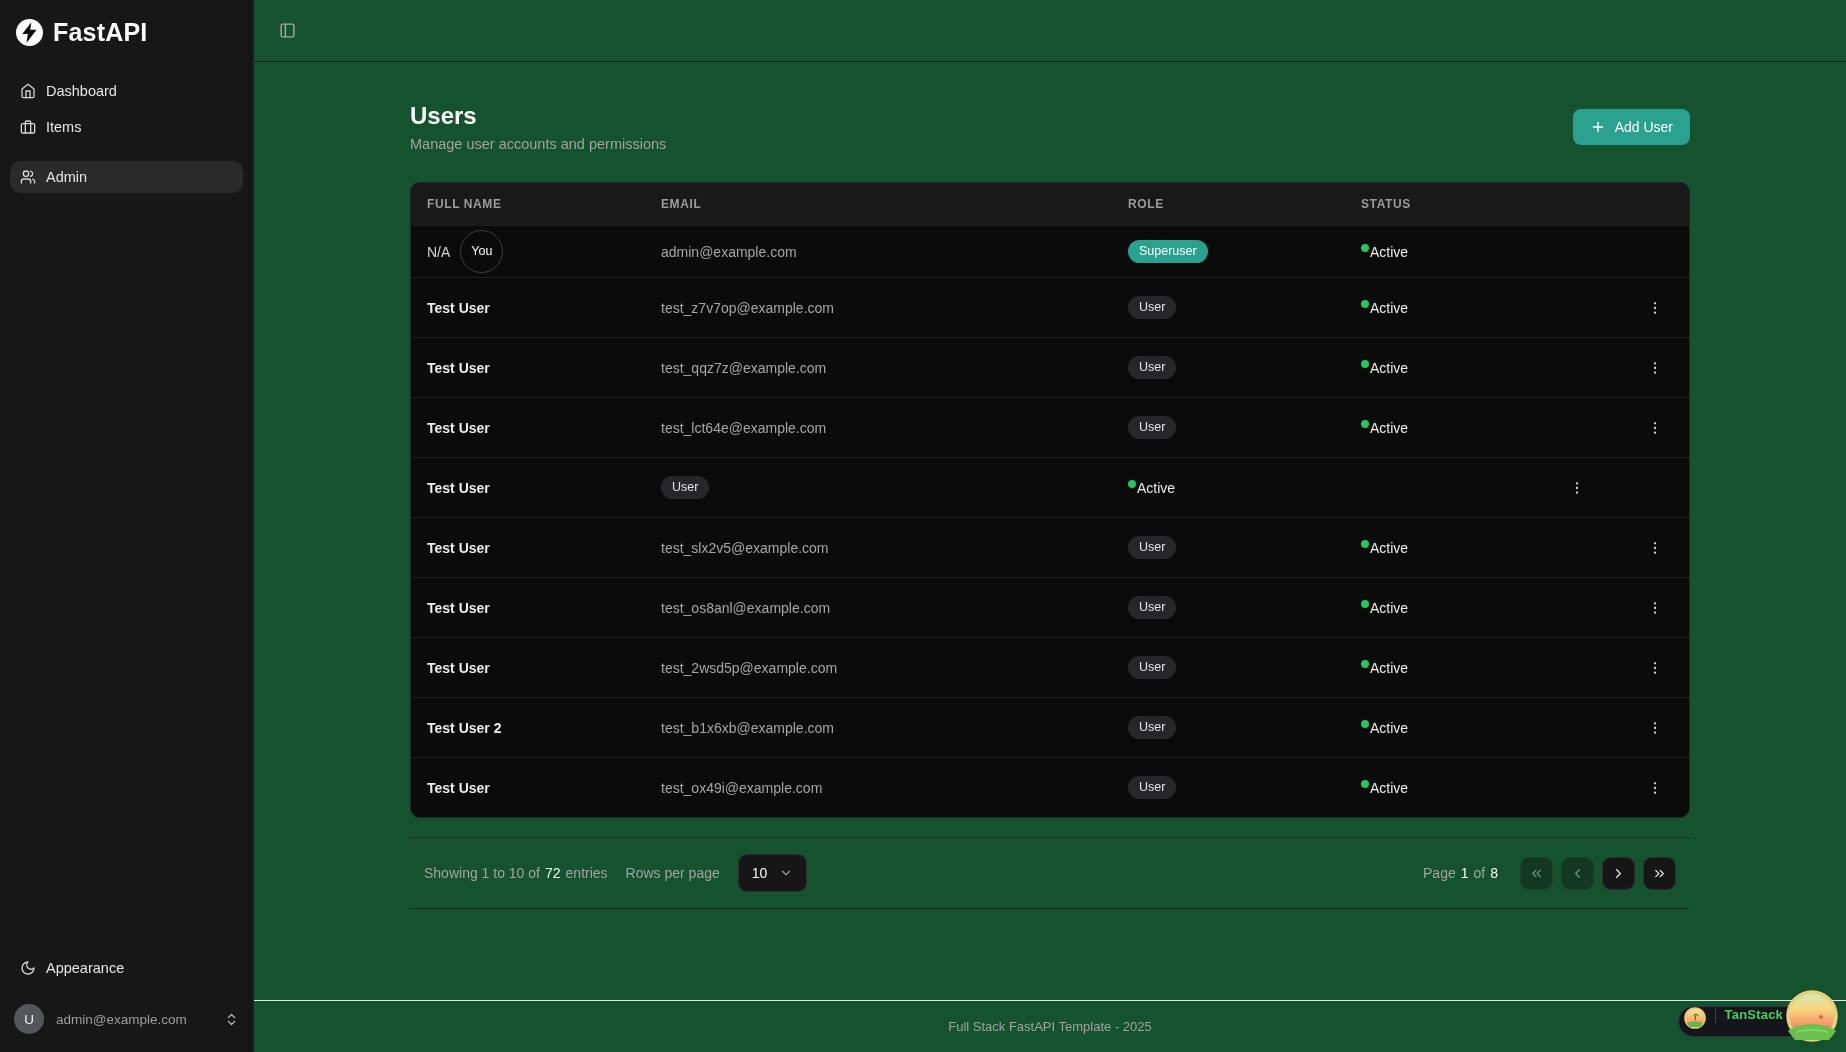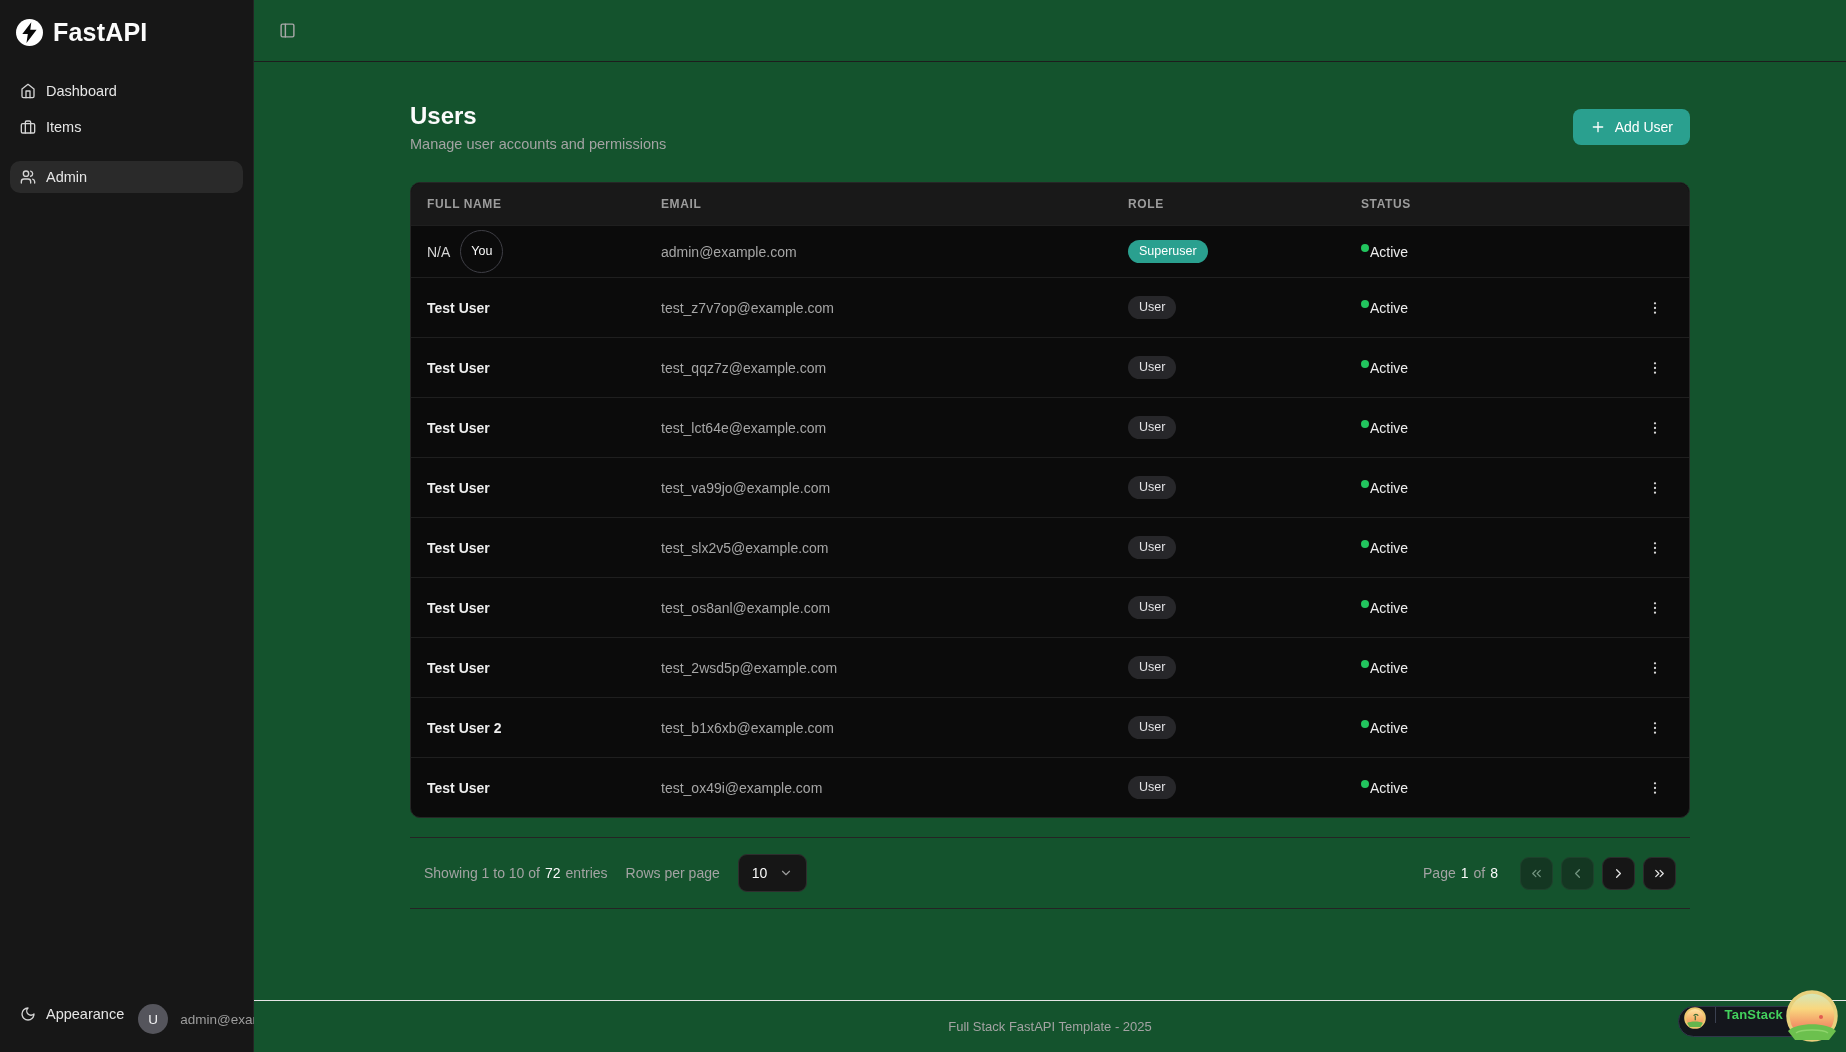--- a/index.html
+++ b/index.html
@@ -22,21 +22,21 @@
   .logo-badge { width:27px; height:27px; }
   .logo-text { font-size:25px; font-weight:600; letter-spacing:0.2px; color:#fbfbfb; }
   .nav { margin-top:28px; display:flex; flex-direction:column; gap:4px; flex:1; }
   .nav-item {
     display:flex; align-items:center; gap:10px;
     height:32px; padding:0 10px; border-radius:10px;
     color:#e5e5e5; font-size:14.5px; cursor:pointer;
   }
   .nav-item .ic { color:#d4d4d4; }
   .nav-item.active { background:#2a2a2a;margin-top:14px; }
-  .sidebar-bottom { display:flex; flex-direction:row; }
+  .sidebar-bottom { display:flex; flex-direction:column; gap:14px; }
   .user-row { display:flex; align-items:center; gap:12px; padding:6px 4px 6px 4px; border-radius:10px; }
   .avatar {
     width:30px; height:30px; border-radius:50%;
     background:#55555c; color:#f4f4f5; font-size:13.5px;
     display:flex; align-items:center; justify-content:center;
   }
   .user-email { flex:1; font-size:13.5px; color:#9d9d9d; }
   .chevrons { color:#bdbdbd; }
 
   
@@ -332,21 +332,20 @@
                     </svg>
                   </span>
                 </button>
               </div>
           </div>
 
           <div class="trow">
             <div class="cell c-name">
                 <span class="name-text">Test User</span>
               </div>
-            <div class="cell"><span class="email-text">test_va99jo@example.com</span></div>
             <div class="cell"><span class="badge badge-user">User</span></div>
             <div class="cell">
                 <span class="status">
                   <span class="dot"></span>
                   <span>Active</span>
                 </span>
               </div>
             <div class="cell c-actions">
                 <button class="menu-btn">
                   <span>

